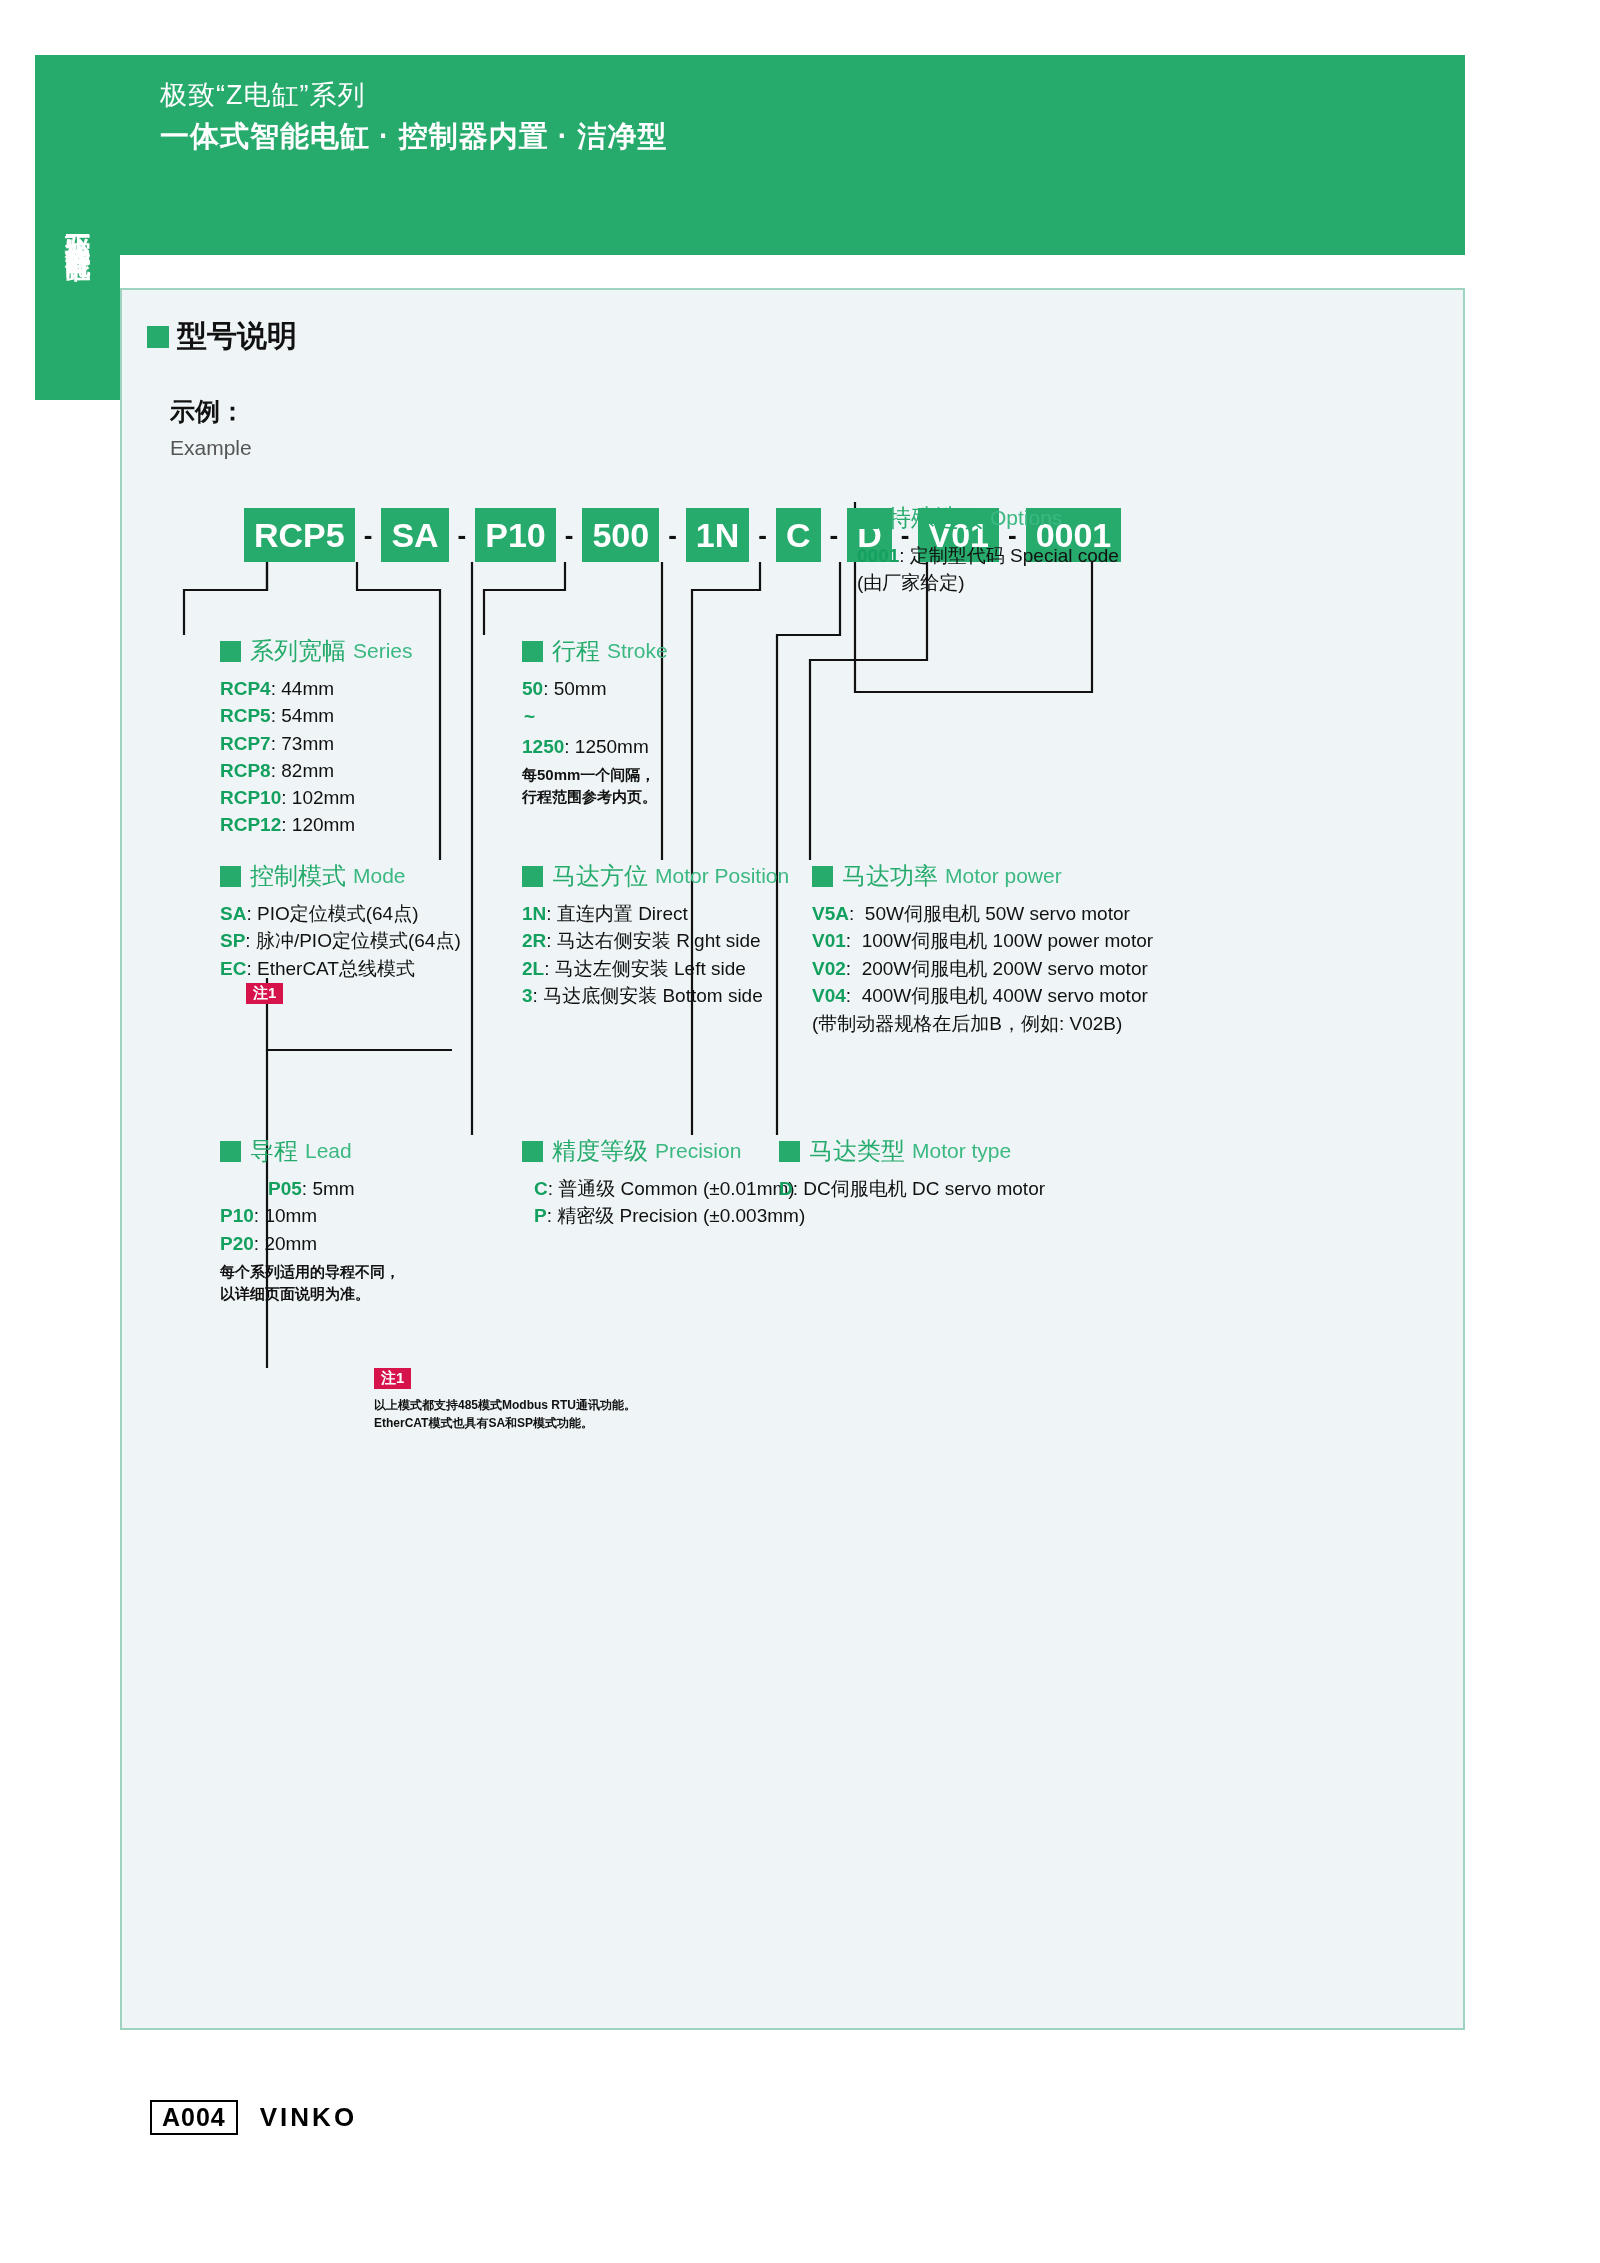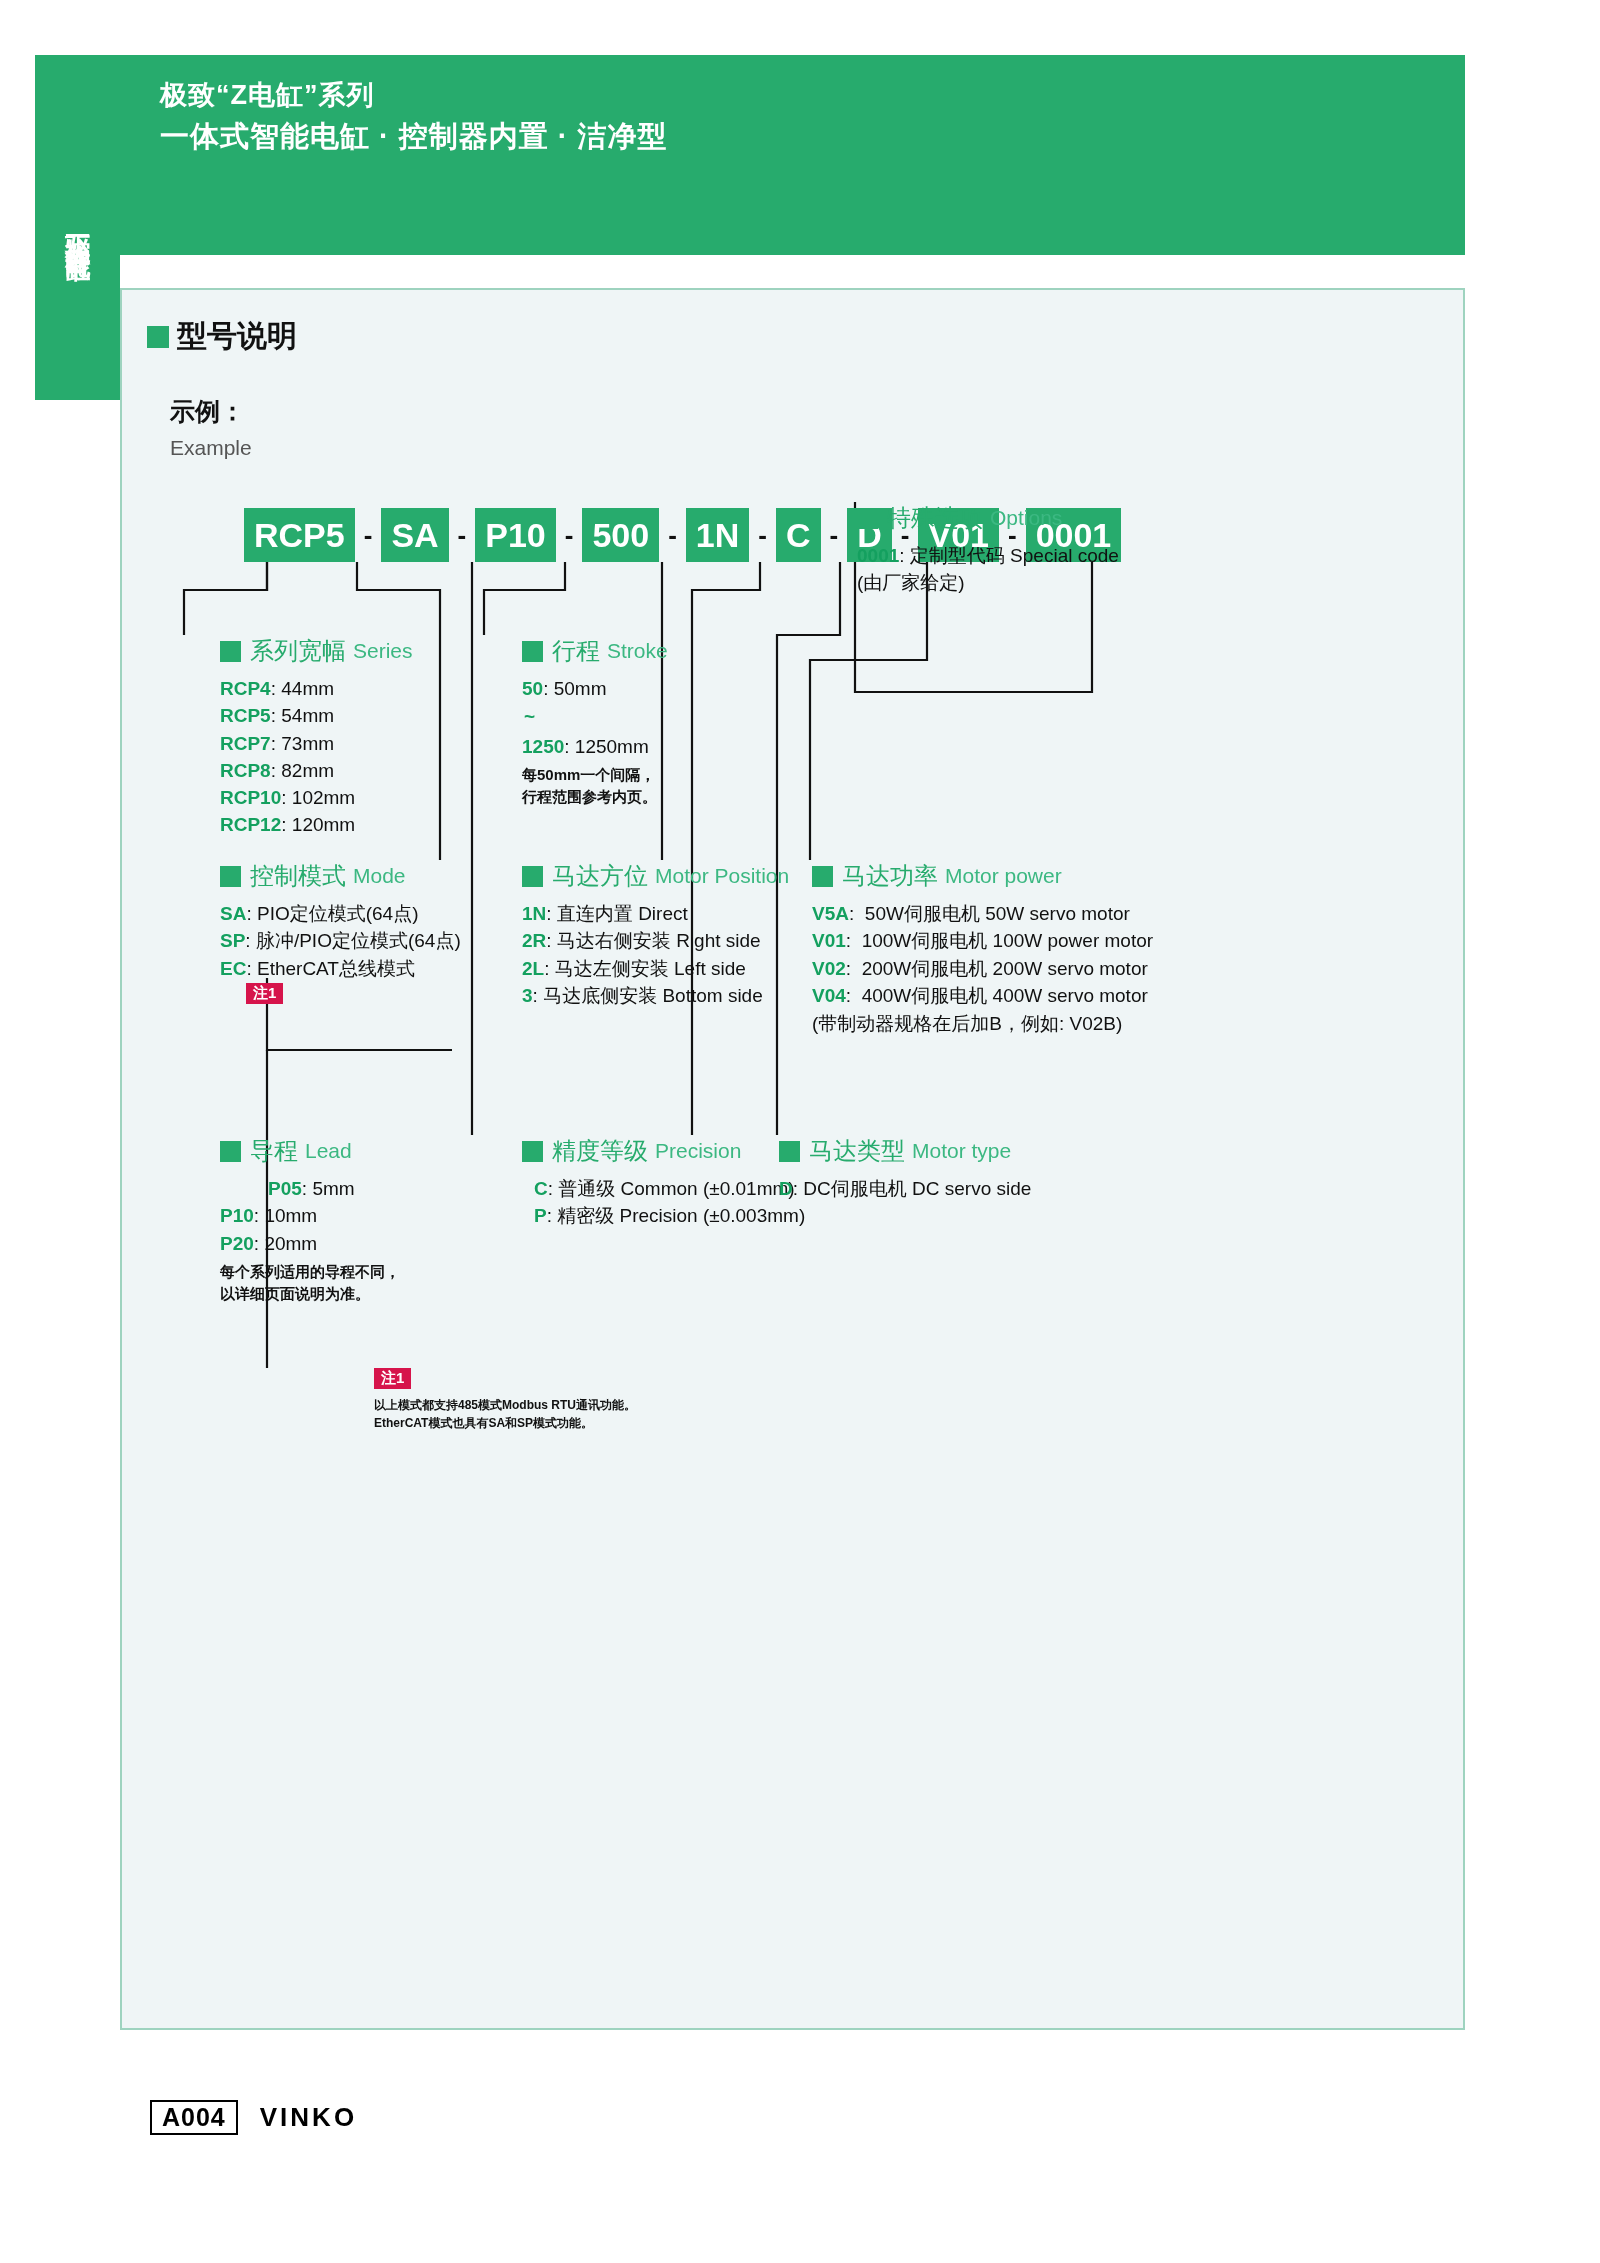--- a/index.html
+++ b/index.html
@@ -16,21 +16,21 @@
   }
   .side-tab span{
     writing-mode:vertical-rl;text-orientation:upright;
     font-size:25px;font-weight:bold;letter-spacing:3px;line-height:1.1;
   }
   
   .banner{
     position:absolute;left:120px;top:55px;width:1345px;height:200px;
     background:#27ab6d;color:#fff;
   }
-  .banner .l1{position:absolute;left:40px;top:22px;font-size:27px;font-weight:bold;letter-spacing:1px;}
+  .banner .l1{position:absolute;left:40px;top:22px;font-size:27px;font-weight:normal;letter-spacing:1px;}
   .banner .l2{position:absolute;left:40px;top:62px;font-size:29px;font-weight:bold;letter-spacing:1px;}
   .banner .l3{position:absolute;left:40px;top:110px;font-size:57px;font-weight:bold;letter-spacing:0px;}
   .banner .l3 .lite{font-weight:normal;}
   
   .panel{
     position:absolute;left:120px;top:288px;width:1345px;height:1742px;
     background:#eff5f6;border:2px solid #9ed3bf;box-sizing:border-box;padding-left:8px;
   }
   .sec-head{
     position:absolute;left:25px;top:26px;
@@ -239,21 +239,21 @@
     <div class="row" style="margin-top:8px;margin-left:12px;"><b>C</b>: <span>普通级 Common (±0.01mm)</span></div>
     <div class="row" style="margin-left:12px;"><b>P</b>: <span>精密级 Precision (±0.003mm)</span></div>
   </div>
 
   <div class="grp" style="left:657px;top:845px;">
     <div class="grp-title">
       <span class="sq"></span>
       <span class="cn">马达类型</span>
       <span class="en">Motor type</span>
     </div>
-    <div class="row" style="margin-top:5px;"><b>D</b>: <span>DC伺服电机  DC servo side</span></div>
+    <div class="row" style="margin-top:5px;"><b>D</b>: <span>DC伺服电机  DC servo motor</span></div>
   </div>
 
   <div class="footnote">
     <span class="bt">注1</span>
     <div class="ft">以上模式都支持485模式Modbus RTU通讯功能。</div>
     <div class="ft" style="margin-top:0;">EtherCAT模式也具有SA和SP模式功能。</div>
   </div>
 
 </div>
 

